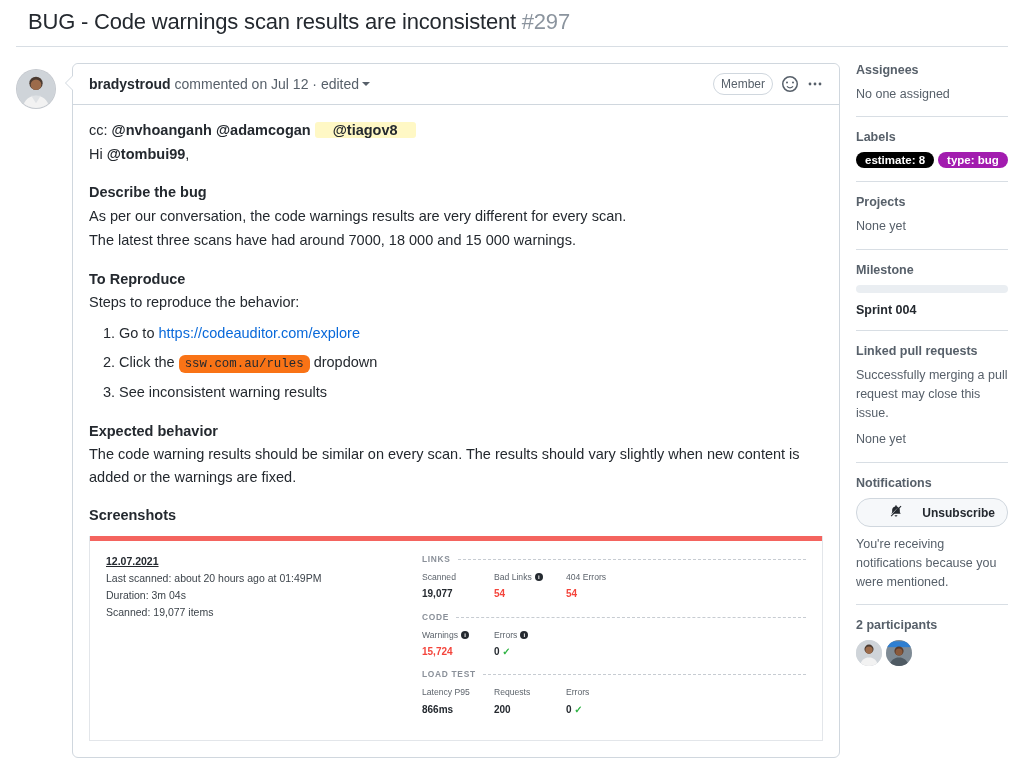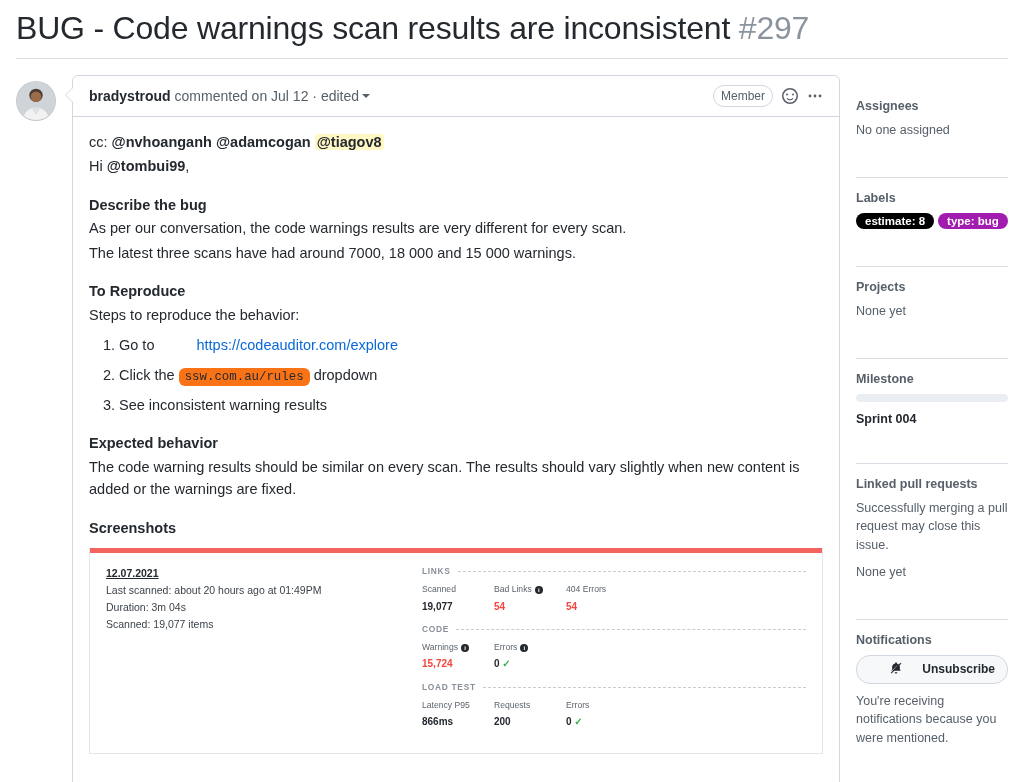--- a/index.html
+++ b/index.html
@@ -9,22 +9,22 @@
     background: #ffffff;
     font-family: "Liberation Sans", sans-serif;
     color: #24292f;
     overflow: hidden;
   }
   .page { position: relative; width: 1024px; height: 782px; }
 
   
   .issue-header { padding: 8px 16px 0 16px; }
   .issue-title {
-    font-size: 32px; font-weight: 400; line-height: 1.25;
-    margin: 0 0 10px 0; color: #24292f; letter-spacing: -0.2px;
+    font-size: 22px; font-weight: 400; line-height: 1.25;
+    margin: 0 0 10px 12px; color: #24292f; letter-spacing: -0.2px;
     white-space: nowrap;
   }
   .issue-number { color: #8b949e; font-weight: 300; }
   .meta-row { display: flex; align-items: center; gap: 9px; padding-bottom: 13px; }
   .state-pill {
     display: inline-flex; align-items: center; gap: 5px;
     background: #2da44e; color: #fff; border-radius: 2em;
     padding: 5px 12px 5px 10px; font-size: 13.5px; font-weight: 600;
   }
   .state-icon { width: 14px; height: 14px; display: block; }
@@ -71,23 +71,23 @@
     font-size: 12px; color: #57606a; line-height: 18px;
   }
   .icon-btn { color: #57606a; display: flex; align-items: center; }
   .caret { display: inline-block; margin-left: 3px;
     border-left: 4px solid transparent; border-right: 4px solid transparent;
     border-top: 4px solid #57606a; vertical-align: middle; }
 
   .comment-body { padding: 14px 16px 16px 16px; font-size: 14.5px; line-height: 1.55; }
   .comment-body p { margin: 0 0 2px 0; }
   .mention { color: #24292f; font-weight: 600; }
-  .mention-self { background: #fff8c5; border-radius: 3px; padding: 0 2px; font-weight: 600; color: #24292f; }
+  .mention-self { background: #fff8c5; border-radius: 3px; padding: 0 18px; font-weight: 600; color: #24292f; }
   .sec-title { font-weight: 700; font-size: 14.5px; margin: 16px 0 1px 0; color: #24292f; }
-  .body-link { color: #0969da; text-decoration: none; margin-left: 38px; }
+  .body-link { color: #0969da; text-decoration: none; }
   code.inline {
     background: #f97316; border-radius: 6px; padding: 2px 6px;
     font-family: "Liberation Mono", monospace; font-size: 12.4px;
   }
   ol.steps { margin: 8px 0 0 0; padding-left: 30px; }
   ol.steps li { margin-bottom: 7px; }
 
   
   .shot {
     border: 1px solid #e3e6ea; border-top: none; background: #fff;
@@ -108,21 +108,21 @@
   .metric .val.red { color: #f4453c; }
   .info-dot {
     width: 8px; height: 8px; border-radius: 50%; background: #24292f; color: #fff;
     font-size: 6px; line-height: 8px; text-align: center; font-weight: 700;
     display: inline-block;
   }
   .tick { color: #2fb344; font-weight: 700; }
 
   
   .sidebar { width: 168px; flex: 0 0 168px; padding-left: 16px; font-size: 12.5px; }
-  .side-sec { padding: 0 0 13px 0; margin-top: 24px; }
+  .side-sec { padding: 0 0 13px 0; }
   .side-sec + .side-sec { border-top: 1px solid #d8dee4; padding-top: 13px; }
   .side-title { font-size: 12.5px; font-weight: 600; color: #57606a; margin-bottom: 8px; }
   .side-text { font-size: 12.5px; color: #57606a; line-height: 1.5; }
   .labels { display: flex; flex-wrap: wrap; gap: 4px; }
   .label-pill {
     border-radius: 2em; padding: 2px 9px; font-size: 11.5px; font-weight: 600;
     color: #fff; white-space: nowrap;
   }
   .progress { height: 8px; border-radius: 4px; background: #eaeef2; margin-bottom: 10px; }
   .milestone-name { font-size: 12.5px; color: #24292f; font-weight: 600; }

